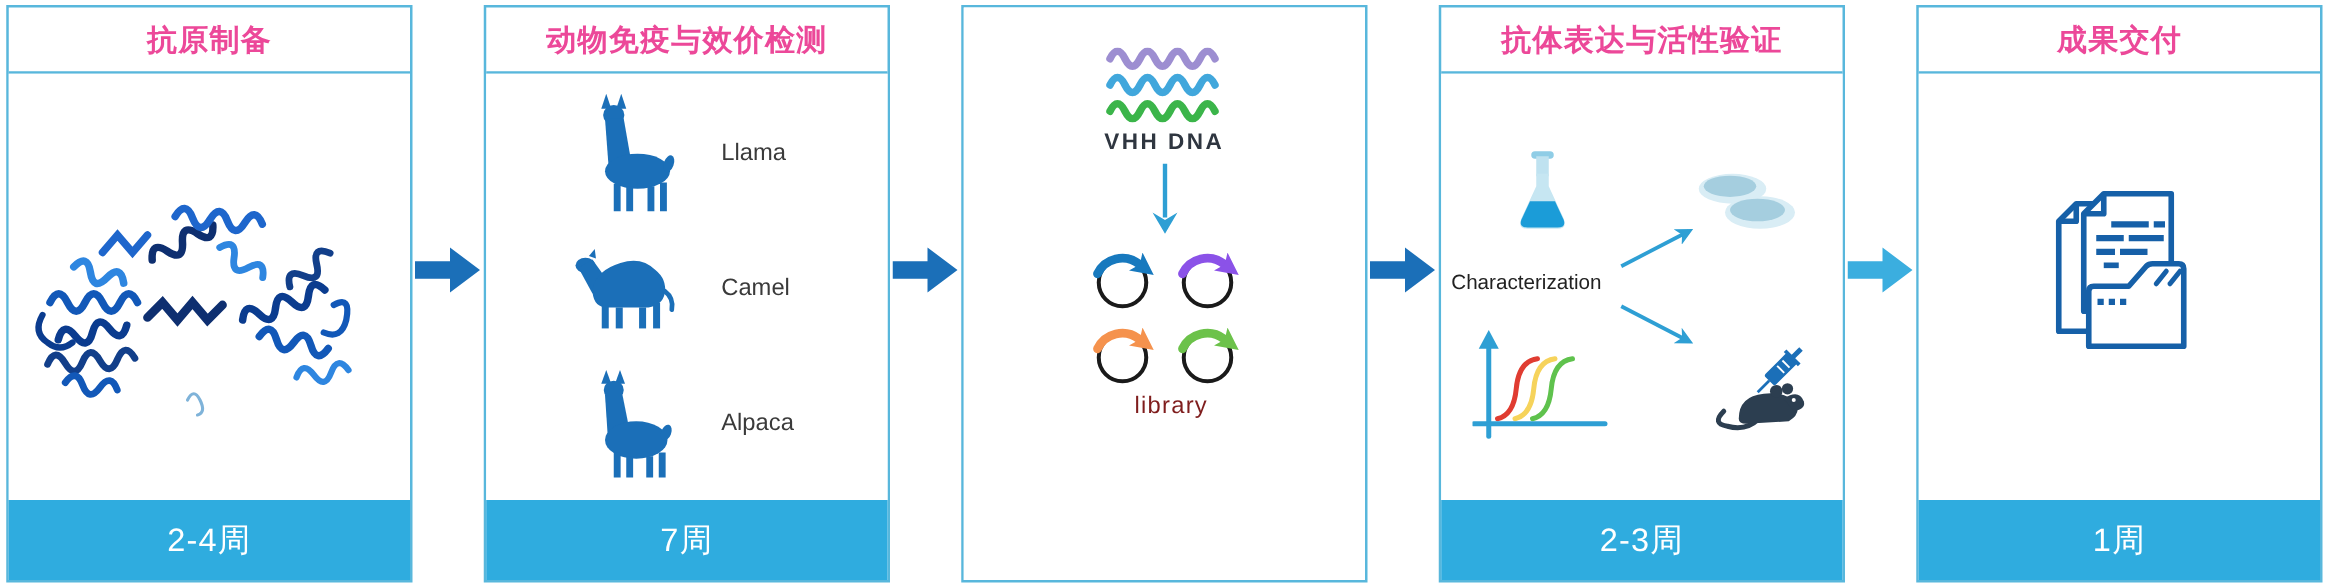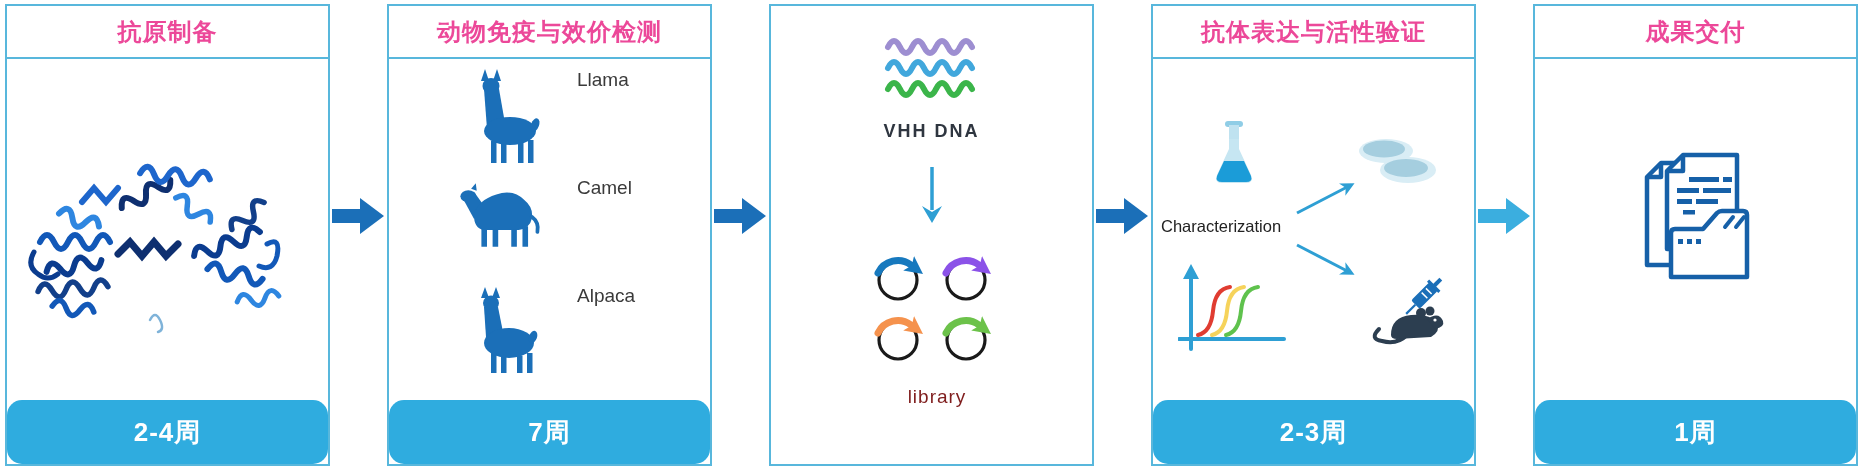--- a/index.html
+++ b/index.html
@@ -1,32 +1,32 @@
 <!DOCTYPE html>
 <html><head>
 <meta charset="utf-8">
 <style>
   html,body{margin:0;padding:0;background:#ffffff;}
   body{width:1863px;height:470px;font-family:"Liberation Sans",sans-serif;overflow:hidden;}
   .flow{display:flex;justify-content:space-between;align-items:stretch;width:1863px;height:470px;box-sizing:border-box;padding:4px 5px;}
   .stage{width:325px;flex:0 0 auto;border:2px solid #58B7DC;background:#fff;display:flex;flex-direction:column;box-sizing:border-box;}
   .stage-header{height:51px;flex:0 0 auto;border-bottom:2px solid #58B7DC;display:flex;align-items:center;justify-content:center;font-size:24px;font-weight:bold;color:#ec4899;letter-spacing:1px;}
   .stage-body{flex:1 1 auto;position:relative;overflow:hidden;background:#fff;}
-  .stage-footer{height:64px;flex:0 0 auto;background:#2FACDF;color:#ffffff;display:flex;align-items:center;justify-content:center;font-size:26px;font-weight:bold;letter-spacing:1px;border-radius:15px;}
+  .stage-footer{height:64px;flex:0 0 auto;background:#2FACDF;color:#ffffff;display:flex;align-items:center;justify-content:center;font-size:26px;font-weight:normal;letter-spacing:1px;}
   .connector{width:55px;flex:0 0 auto;display:flex;justify-content:center;align-items:flex-start;}
   .connector svg{margin-top:192px;}
   
   .protein-wrap{display:flex;justify-content:center;align-items:center;height:100%;}
   
   .animal-col{display:flex;flex-direction:column;padding-top:10px;}
-  .animal-row{display:flex;align-items:flex-start;height:108px;padding-left:70px;}
+  .animal-row{display:flex;align-items:center;height:108px;padding-left:70px;}
   .animal-icon{width:84px;display:flex;justify-content:center;}
   .animal-label{margin-left:34px;font-size:19px;color:#3A3A3A;}
   
-  .lib-col{display:flex;flex-direction:column;align-items:center;padding-top:32px;gap:18px;}
+  .lib-col{display:flex;flex-direction:column;align-items:center;padding-top:32px;}
   .dna-label{margin-top:5px;font-size:18px;font-weight:bold;color:#2F3640;letter-spacing:2px;}
   .plasmid-grid{display:grid;grid-template-columns:repeat(2,56px);gap:4px 12px;margin-top:6px;}
   .library-label{margin-top:4px;font-size:19px;color:#7f1d1d;letter-spacing:1px;margin-left:11px;}
   .arrow-down{margin-top:6px;}
   
   .char-body .abs{position:absolute;}
   .char-label{position:absolute;left:8px;top:158px;font-size:16.5px;font-weight:normal;color:#222;}
   
   .deliver-wrap{display:flex;justify-content:center;align-items:flex-start;height:100%;padding-top:86px;box-sizing:border-box;}
 </style>

